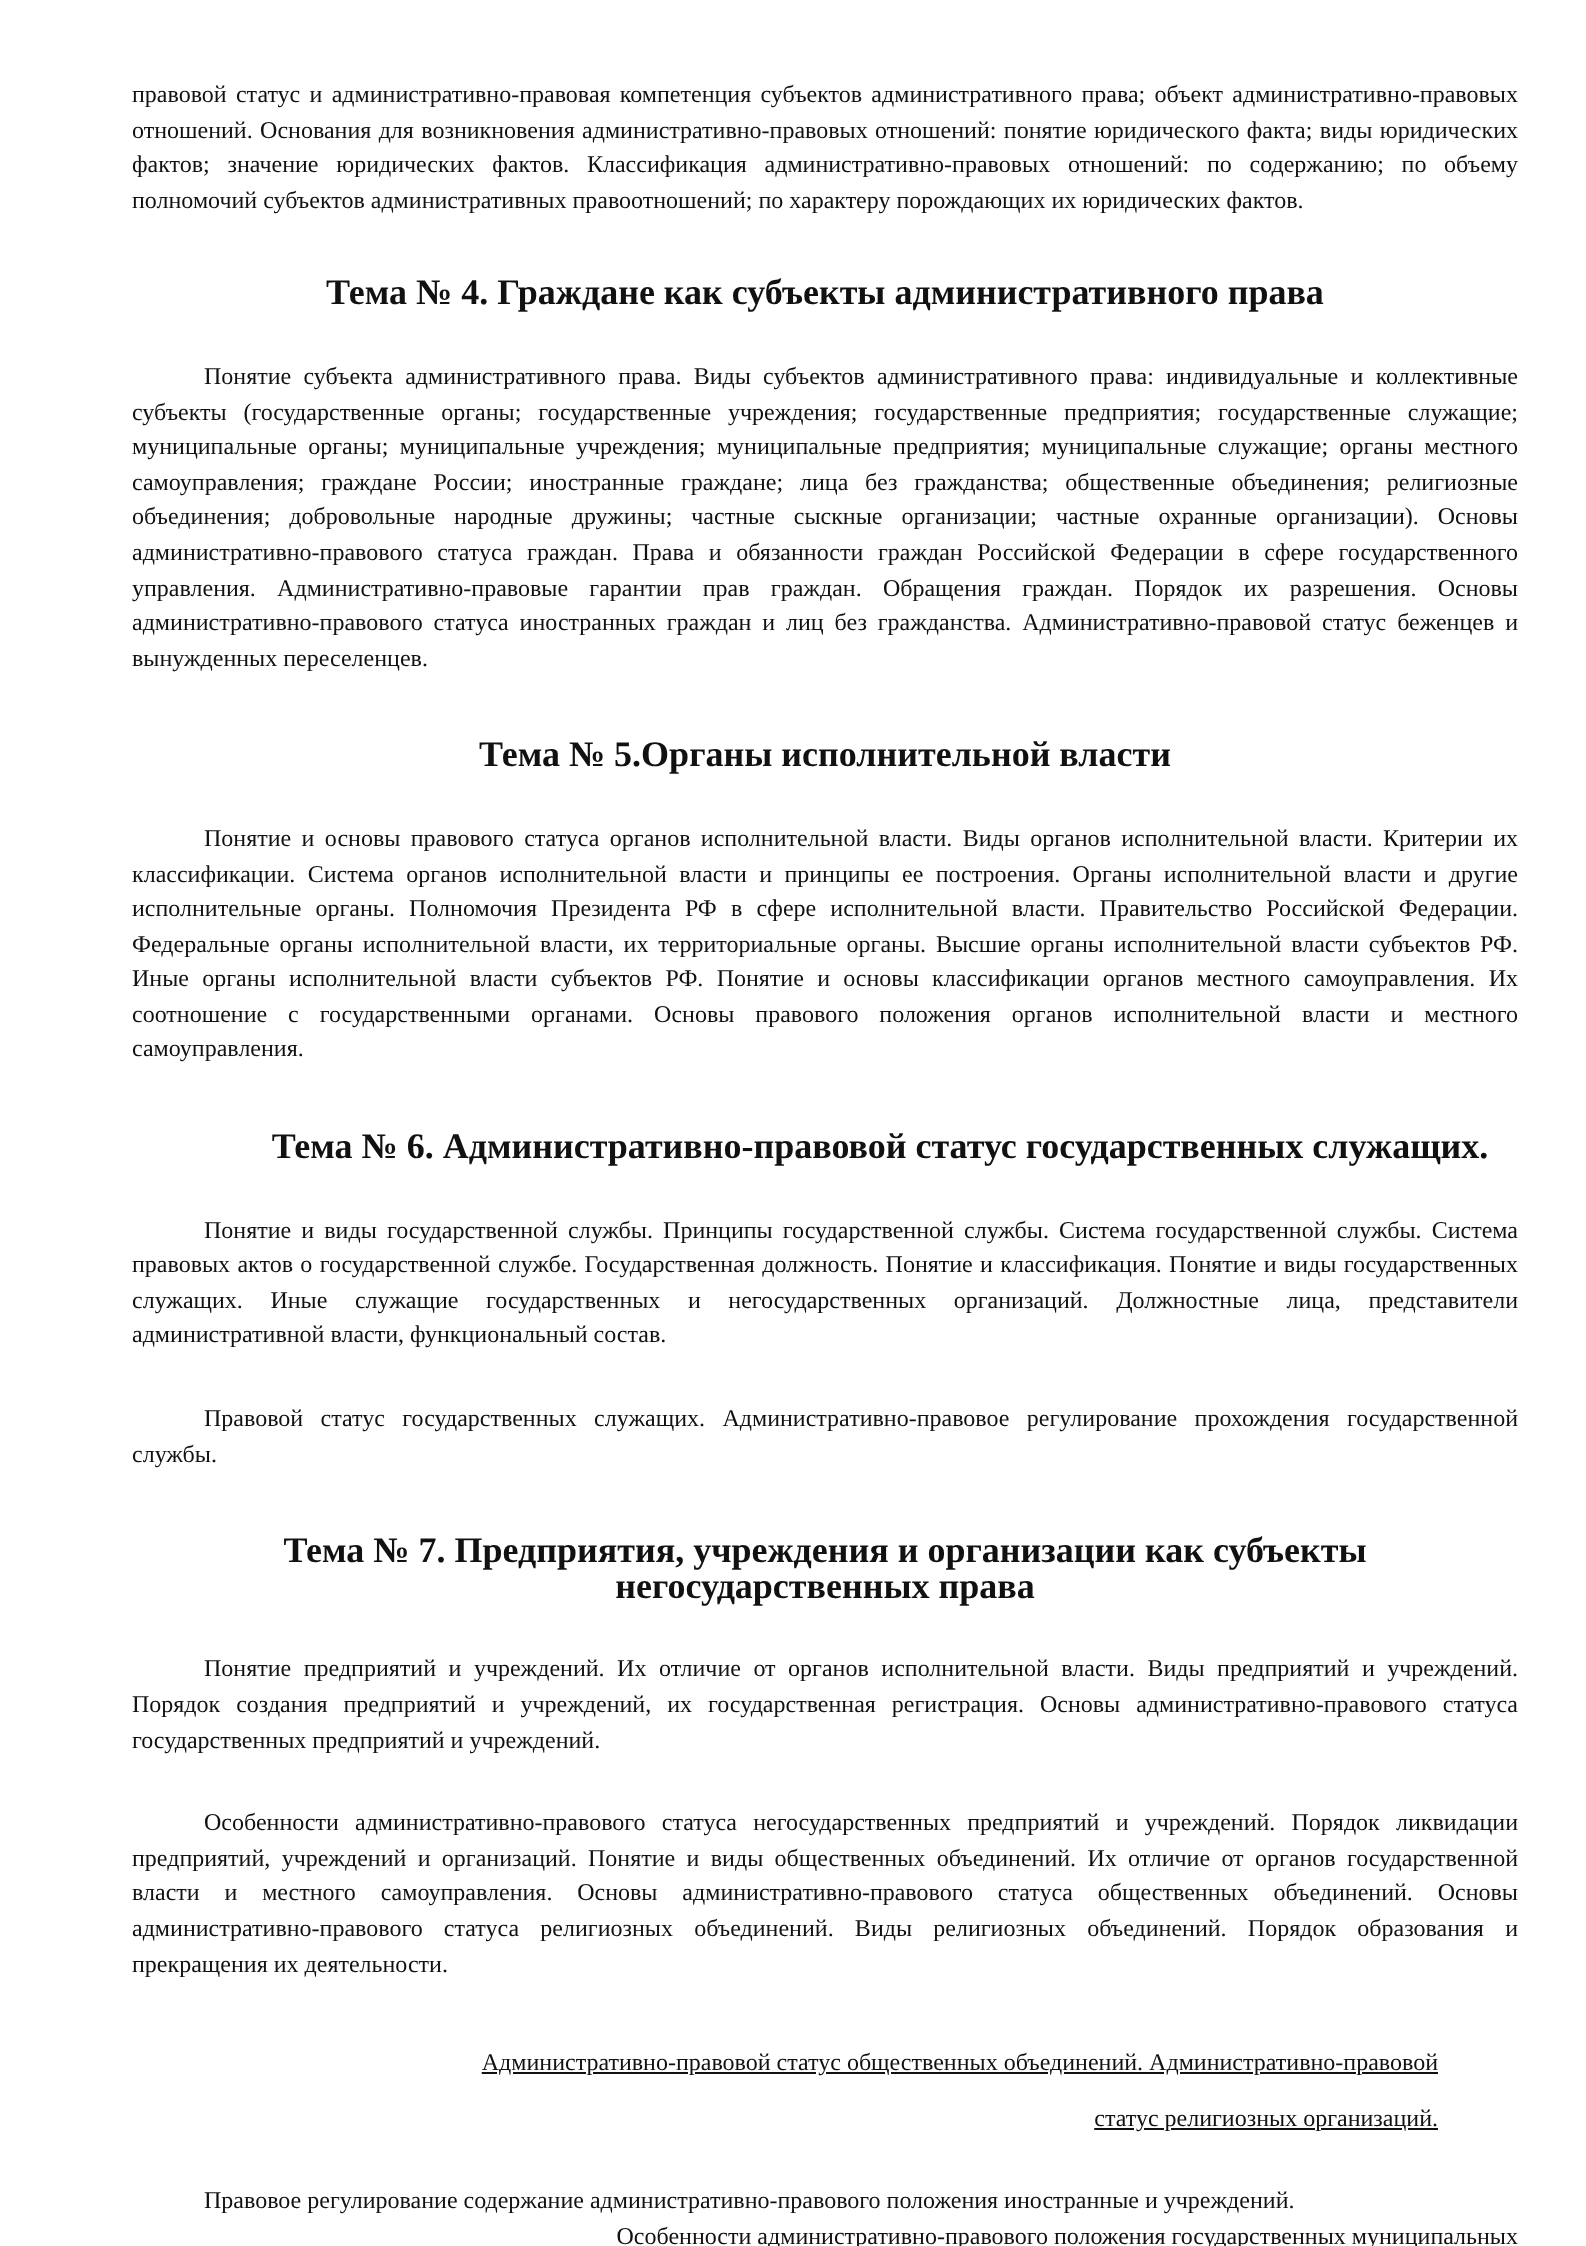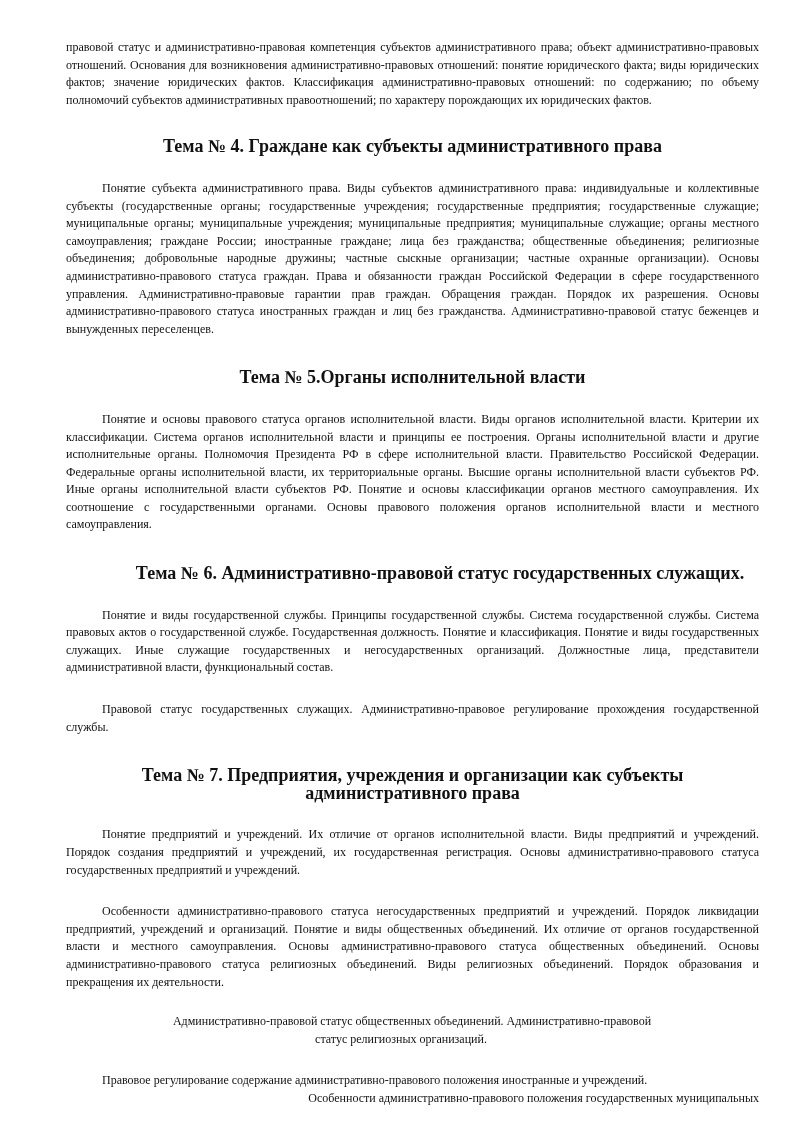--- a/index.html
+++ b/index.html
@@ -34,23 +34,24 @@
       margin: 13px;
       text-align: center;
       font-weight: bold;
     }
     .heading .line { display: block; }
     .gap-16 { height: 16px; }
     .gap-18 { height: 18px; }
     .gap-22 { height: 22px; }
     .h-sec6 { text-align: center; padding-left: 55px; }
     .loose-para {
-      margin: 0;
-      text-align: center;
+      margin: 10px;
+      text-align: right;
       padding-right: 30px;
+      text-decoration: underline;
     }
     .loose-para.first-indent { text-indent: 29px; }
     .loose-para.cont { padding-left: 7px; }
     .ragged {
       margin: 0;
       text-align: right;
     }
   </style>
 </head>
 <body>
@@ -79,21 +80,21 @@
     <h2 class="heading h-sec6">Тема № 6. Административно-правовой статус государственных служащих.</h2>
     <p class="para indent">Понятие и виды государственной службы. Принципы государственной службы. Система государственной службы. Система правовых актов о государственной службе. Государственная должность. Понятие и классификация. Понятие и виды государственных служащих. Иные служащие государственных и негосударственных организаций. Должностные лица, представители административной власти, функциональный состав.</p>
     <p class="para indent">Правовой статус государственных служащих. Административно-правовое регулирование прохождения государственной службы.</p>
   </section>
 
   <div class="gap-18"></div>
 
   <section>
     <h2 class="heading">
       <span class="line">Тема № 7. Предприятия, учреждения и организации как субъекты</span>
-      <span class="line">административного права</span>
+      <span class="line">негосударственных права</span>
     </h2>
     <p class="para indent">Понятие предприятий и учреждений. Их отличие от органов исполнительной власти. Виды предприятий и учреждений. Порядок создания предприятий и учреждений, их государственная регистрация. Основы административно-правового статуса государственных предприятий и учреждений.</p>
     <p class="para indent">Особенности административно-правового статуса негосударственных предприятий и учреждений. Порядок ликвидации предприятий, учреждений и организаций. Понятие и виды общественных объединений. Их отличие от органов государственной власти и местного самоуправления. Основы административно-правового статуса общественных объединений. Основы административно-правового статуса религиозных объединений. Виды религиозных объединений. Порядок образования и прекращения их деятельности.</p>
   </section>
 
   <div class="gap-22"></div>
 
   <section>
     <p class="loose-para first-indent">Административно-правовой статус общественных объединений. Административно-правовой</p>
     <p class="loose-para cont">статус религиозных организаций.</p>

